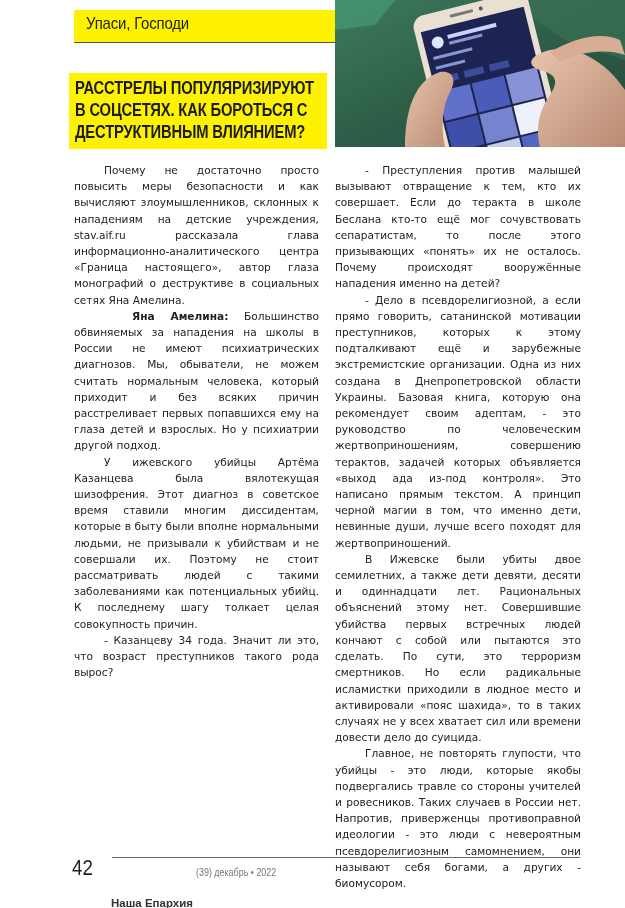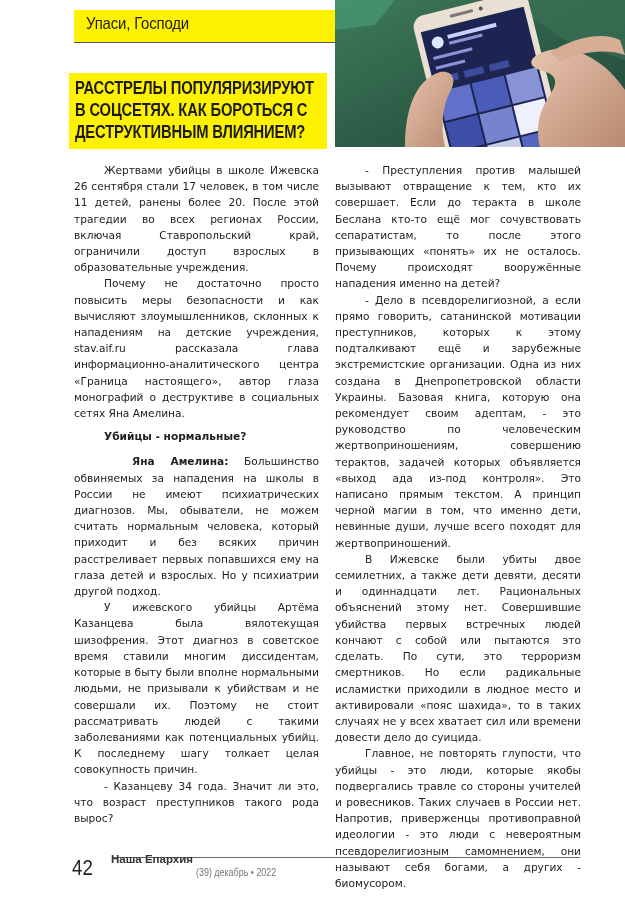--- a/index.html
+++ b/index.html
@@ -19,21 +19,21 @@
   .col-left { left: 74px; top: 162px; width: 245px; }
   .col-right { left: 335px; top: 162px; width: 246px; }
   .col p { margin: 0; text-indent: 30px; }
   .col p.noindent { text-indent: 0; }
   .col .subhead { font-weight: bold; margin: 7px 0 9px 0; text-indent: 30px; }
   .col .bold { font-weight: bold; margin-left: 28px; }
   .col .q { font-weight: bold; letter-spacing: 0.6px; }
 
   .footer-num { position: absolute; left: 72px; top: 855px; font-family: "Liberation Sans Narrow", "Liberation Sans", sans-serif; font-size: 22px; color: #222; transform: scaleX(0.85); transform-origin: left; }
   .footer-rule { position: absolute; left: 112px; top: 857px; width: 468px; height: 1px; background: #666; }
-  .footer-title { position: absolute; left: 111px; top: 853px; font-family: "Liberation Sans", sans-serif; font-weight: bold; font-size: 11.5px; color: #333; }
+  .footer-title { position: absolute; left: 111px; top: 897px; font-family: "Liberation Sans", sans-serif; font-weight: bold; font-size: 11.5px; color: #333; }
   .footer-issue { position: absolute; left: 196px; top: 866px; font-family: "Liberation Sans", sans-serif; font-size: 10.5px; color: #777; transform: scaleX(0.85); transform-origin: left; white-space: nowrap; }
 </style>
 </head>
 <body>
 
 <div class="section-band"></div>
 <div class="section-label">Упаси, Господи</div>
 <div class="section-rule"></div>
 
 <div class="headline-band"></div>
@@ -87,23 +87,21 @@
     </g>
 
     <path d="M70 147 C 70 110, 80 80, 105 72 C 118 70, 122 80, 115 92 C 108 105, 105 125, 110 147 Z" fill="url(#skin)"></path>
 
     <path d="M290 147 L290 90 C 270 60, 240 45, 215 50 C 195 55, 190 65, 205 70 C 220 74, 225 80, 215 95 C 205 110, 200 125, 205 147 Z" fill="url(#skin)"></path>
     <path d="M215 52 C 235 40, 265 30, 285 40 L 290 55 C 270 48, 245 52, 225 62 Z" fill="#d7ad95"></path>
   </svg>
 </div>
 
 <div class="col col-left">
-  <p>Жертвами убийцы в школе Ижевска 26 сентября стали 17 человек, в том числе 11 детей, ранены более 20. После этой трагедии во всех регионах России, включая Ставропольский край, ограничили доступ взрослых в образовательные учреждения.</p>
   <p>Почему не достаточно просто повысить меры безопасности и как вычисляют злоумышленников, склонных к нападениям на детские учреждения, stav.aif.ru рассказала глава информационно-аналитического центра «Граница настоящего», автор глаза монографий о деструктиве в социальных сетях Яна Амелина.</p>
-  <div class="subhead">Убийцы - нормальные?</div>
   <p><span class="bold">Яна Амелина:</span><span> Большинство обвиняемых за нападения на школы в России не имеют психиатрических диагнозов. Мы, обыватели, не можем считать нормальным человека, который приходит и без всяких причин расстреливает первых попавшихся ему на глаза детей и взрослых. Но у психиатрии другой подход.</span></p>
   <p>У ижевского убийцы Артёма Казанцева была вялотекущая шизофрения. Этот диагноз в советское время ставили многим диссидентам, которые в быту были вполне нормальными людьми, не призывали к убийствам и не совершали их. Поэтому не стоит рассматривать людей с такими заболеваниями как потенциальных убийц. К последнему шагу толкает целая совокупность причин.</p>
   <p>- Казанцеву 34 года. Значит ли это, что возраст преступников такого рода вырос?</p>
 
 </div>
 
 <div class="col col-right">
   <p>- Преступления против малышей вызывают отвращение к тем, кто их совершает. Если до теракта в школе Беслана кто-то ещё мог сочувствовать сепаратистам, то после этого призывающих «понять» их не осталось. Почему происходят вооружённые нападения именно на детей?</p>
   <p>- Дело в псевдорелигиозной, а если прямо говорить, сатанинской мотивации преступников, которых к этому подталкивают ещё и зарубежные экстремистские организации. Одна из них создана в Днепропетровской области Украины. Базовая книга, которую она рекомендует своим адептам, - это руководство по человеческим жертвоприношениям, совершению терактов, задачей которых объявляется «выход ада из-под контроля». Это написано прямым текстом. А принцип черной магии в том, что именно дети, невинные души, лучше всего походят для жертвоприношений.</p>
   <p>В Ижевске были убиты двое семилетних, а также дети девяти, десяти и одиннадцати лет. Рациональных объяснений этому нет. Совершившие убийства первых встречных людей кончают с собой или пытаются это сделать. По сути, это терроризм смертников. Но если радикальные исламистки приходили в людное место и активировали «пояс шахида», то в таких случаях не у всех хватает сил или времени довести дело до суицида.</p>

